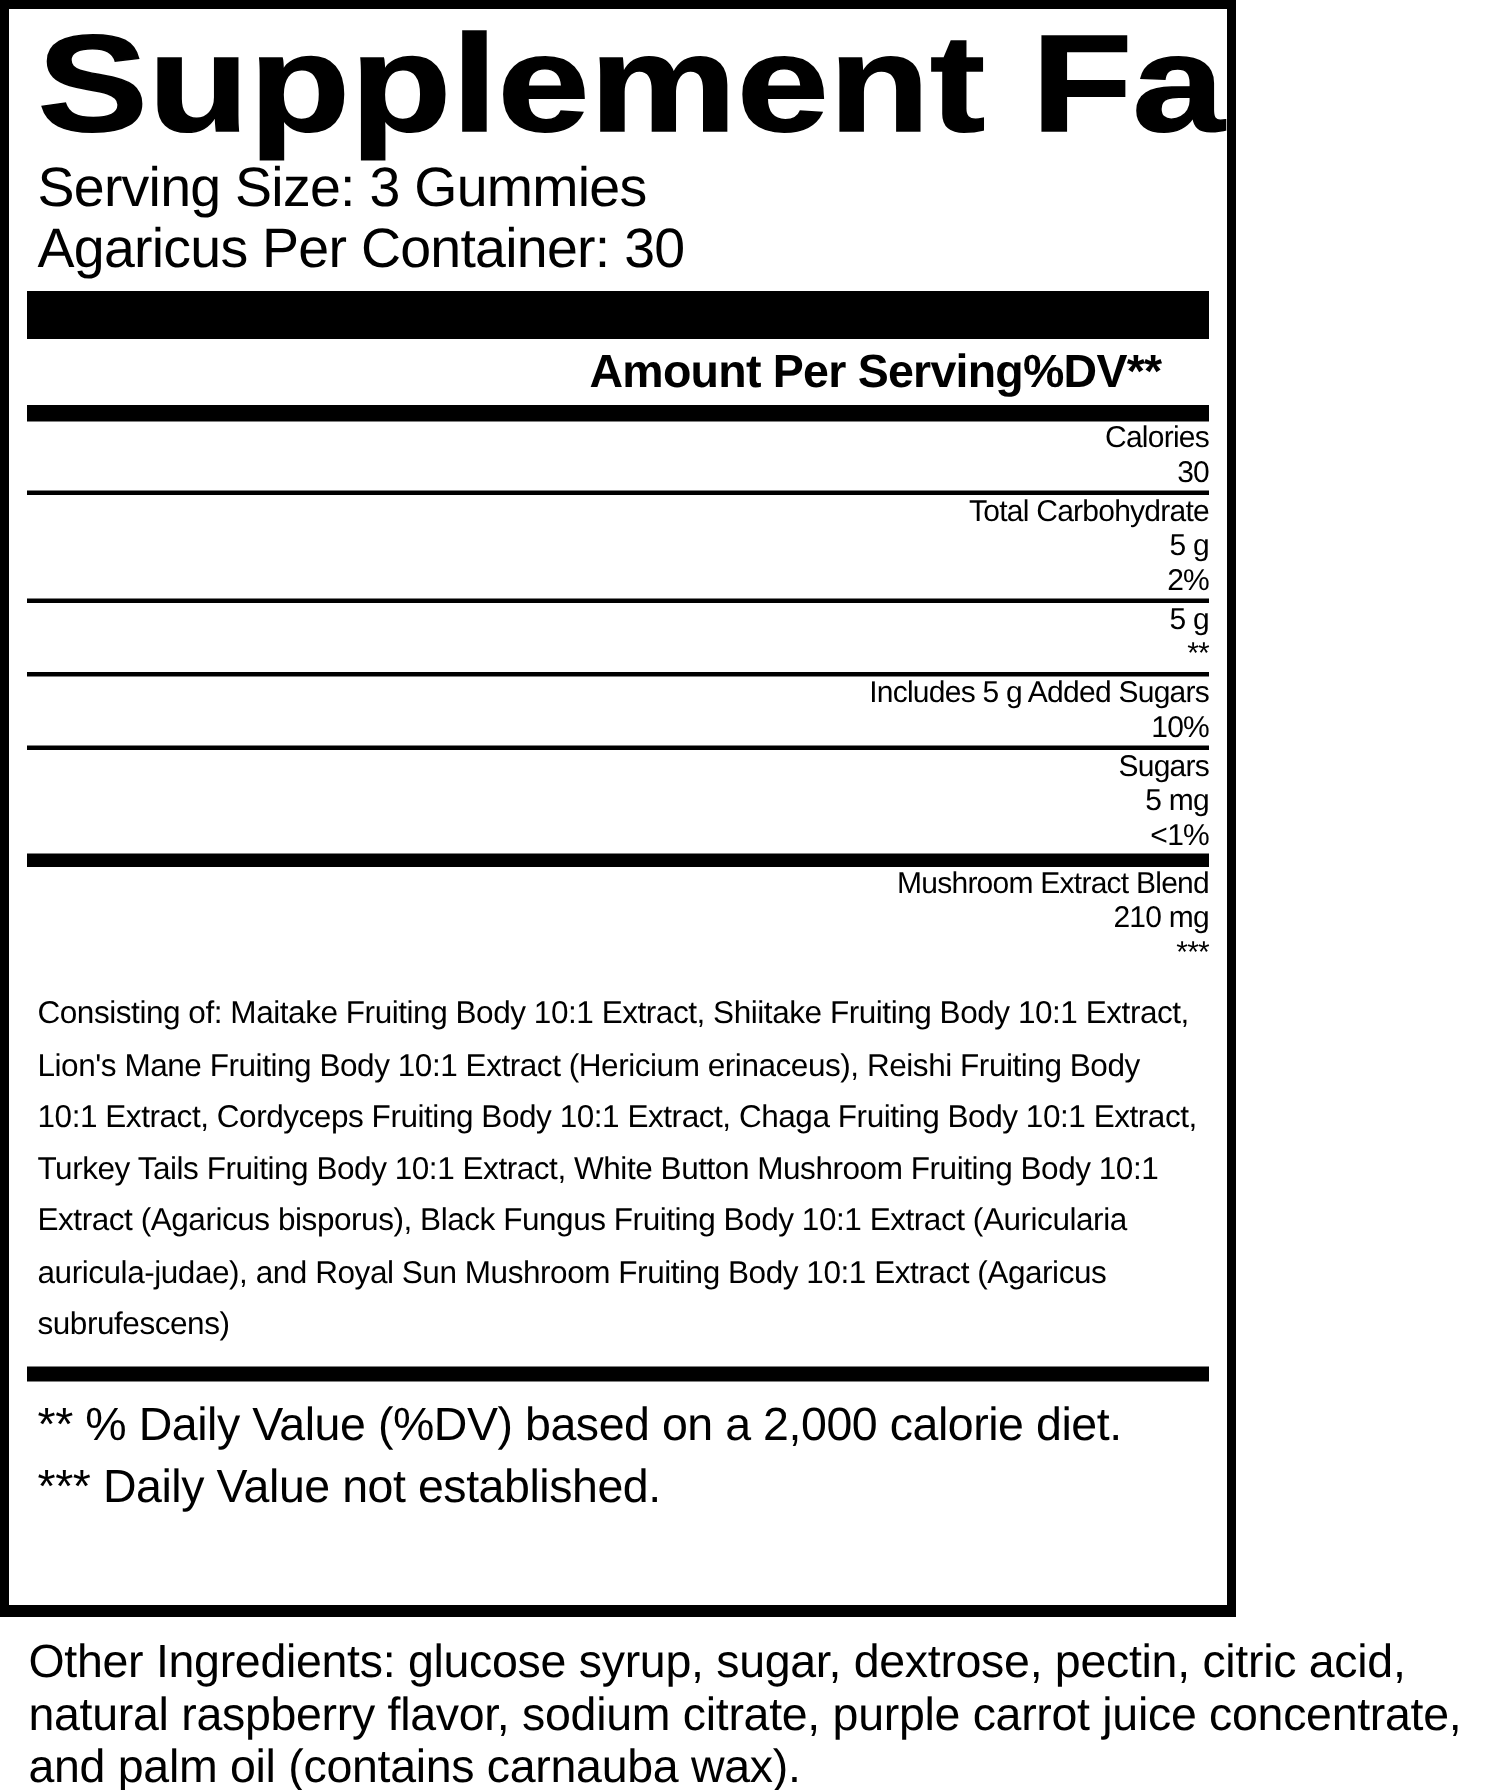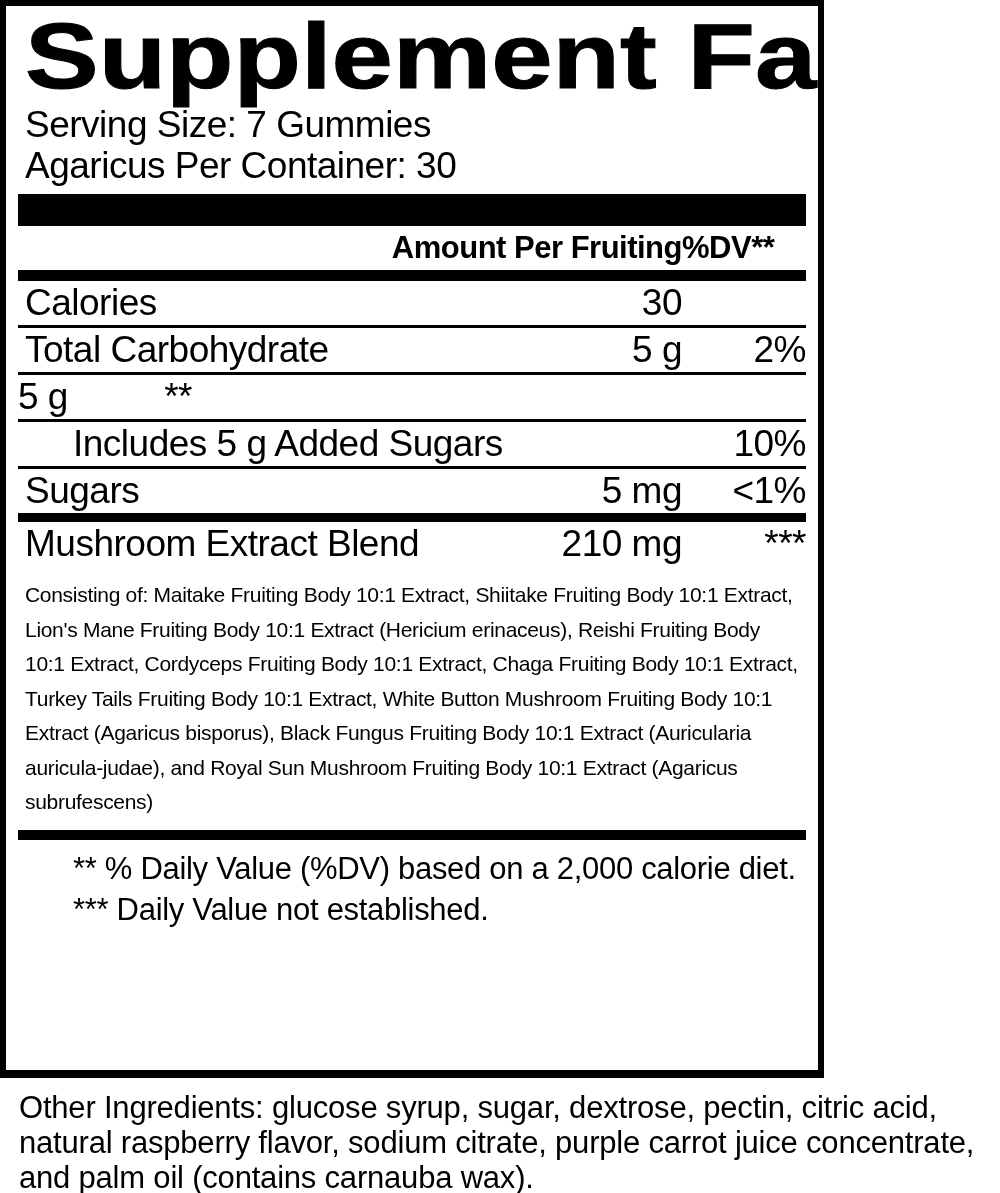--- a/index.html
+++ b/index.html
@@ -48,73 +48,73 @@
     align-items: center;
     height: 44px;
     font-size: 31px;
     font-weight: bold;
     letter-spacing: -0.5px;
   }
   .header-amount { flex: 1; text-align: right; }
   .header-dv { width: 124px; }
   .row {
     display: flex;
-    align-items: center;
+    align-items: flex-end;
     min-height: 44px;
-    font-size: 37px;
+    font-size: 20px;
     letter-spacing: -0.5px;
+    flex-direction: column;
   }
   .row-name { flex: 1; padding-left: 7px; }
   .row-name.indent-1 { padding-left: 33px; }
   .row-name.indent-2 { padding-left: 55px; }
   .row-amt { text-align: right; }
   .row-dv  { width: 124px; text-align: right; }
   .blend-desc {
     font-size: 21px;
     line-height: 34.5px;
     width: 780px;
     padding-left: 7px;
     letter-spacing: -0.3px;
     margin-bottom: 10px;
     margin-top: 12px;
   }
   .footnotes {
     padding: 8px 0 0 7px;
     font-size: 31px;
     line-height: 41px;
     letter-spacing: -0.3px;
-    margin-left: 48px;
   }
   .other-ingredients {
     margin: 12px 12px 0 19px;
     font-size: 31px;
     line-height: 35px;
     letter-spacing: -0.2px;
   }
 </style>
 </head>
 <body>
 
 <div class="label-box">
 
   <div class="title">Supplement Facts</div>
 
   <div class="serving-line">
     <span class="bold">Serving Size:</span>
-    <span>7 Gummies</span>
+    <span>3 Gummies</span>
   </div>
   <div class="serving-line">
     <span class="bold">Agaricus Per Container:</span>
     <span>30</span>
   </div>
 
   <div class="bar bar-xthick"></div>
 
   <div class="header-row">
-    <span class="header-amount">Amount Per Fruiting</span>
+    <span class="header-amount">Amount Per Serving</span>
     <span class="header-dv">%DV**</span>
   </div>
 
   <div class="bar bar-med"></div>
 
   <div class="row">
     <span class="row-name">Calories</span>
     <span class="row-amt">30</span>
     <span class="row-dv"></span>
   </div>

